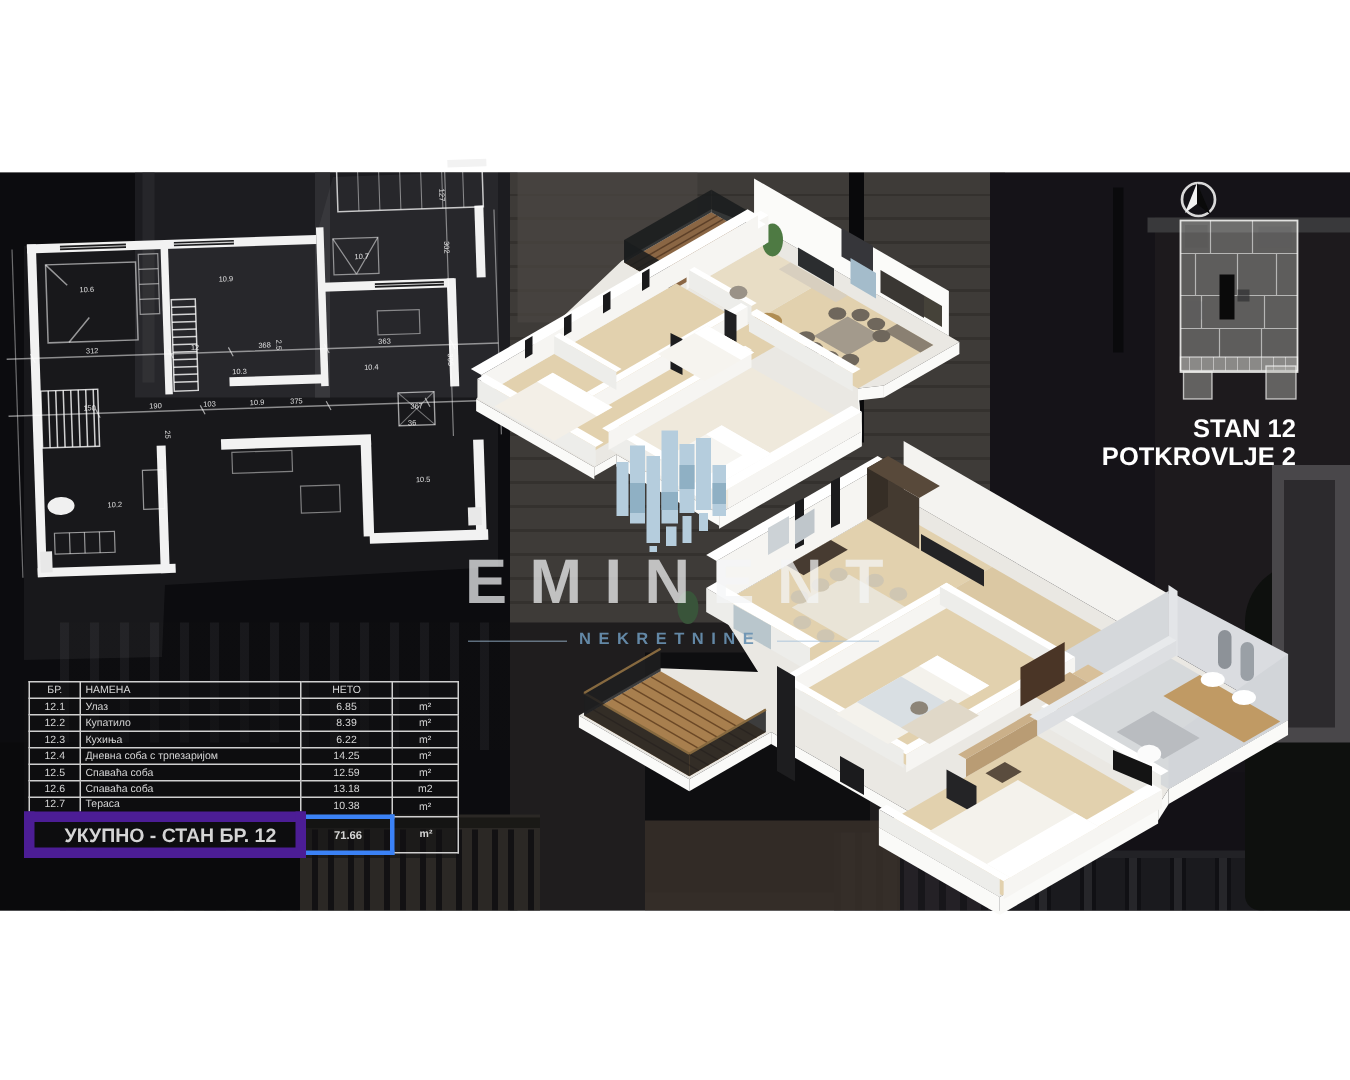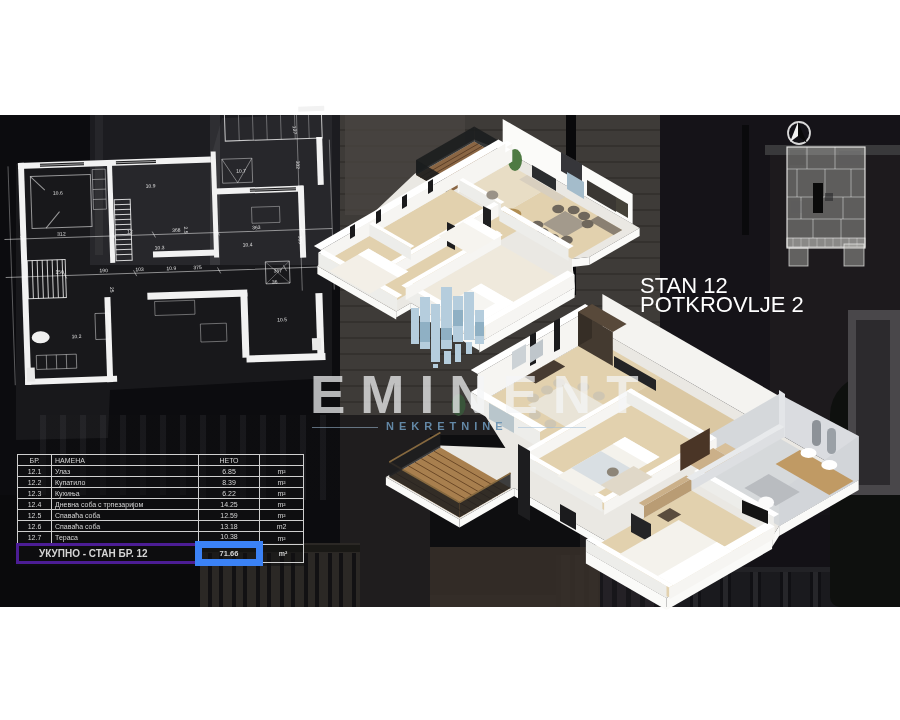--- a/index.html
+++ b/index.html
@@ -495,22 +495,22 @@
         </tr>
 
     <tr style="height:11px;">
           <td style="border:1px solid #cfcfcf;text-align:center;">12.7</td>
           <td style="border:1px solid #cfcfcf;padding-left:3px;">Тераса</td>
           <td style="border:1px solid #cfcfcf;text-align:center;">10.38</td>
           <td style="border:1px solid #cfcfcf;text-align:center;">m²</td>
         </tr>
 
     <tr style="height:13px;font-weight:bold;">
-          <td colspan="2" style="border:3px solid #4c1d95;padding-left:20px;font-size:10px;">УКУПНО - СТАН БР. 12</td>
-          <td style="border:7px solid #3b82f6;text-align:center;font-size:7.5px;">71.66</td>
+          <td colspan="2" style="border:7px solid #4c1d95;padding-left:20px;font-size:13px;">УКУПНО - СТАН БР. 12</td>
+          <td style="border:3px solid #3b82f6;text-align:center;font-size:7.5px;">71.66</td>
           <td style="border:1px solid #cfcfcf;text-align:center;">m²</td>
         </tr>
   </tbody>
     </table>
 
   <svg class="abs" style="left:408px;top:284px;" width="80" height="84" viewBox="0 0 80 84">
     <g fill="#b5cddd">
       <rect x="3" y="24" width="8" height="36"></rect>
       <rect x="12" y="13" width="10" height="52"></rect>
       <rect x="23" y="20" width="9" height="58"></rect>
@@ -524,21 +524,21 @@
       <rect x="25" y="80" width="5" height="4"></rect>
     </g>
     <g fill="#8fb0c4">
       <rect x="12" y="38" width="10" height="20"></rect>
       <rect x="45" y="26" width="10" height="16"></rect>
       <rect x="67" y="38" width="9" height="14"></rect>
       <rect x="33" y="44" width="11" height="12"></rect>
     </g>
   </svg>
 
-  <div class="abs" style="left:310px;top:364px;width:300px;color:rgba(244,245,247,.72);font-size:53px;font-weight:bold;letter-spacing:15px;font-family:'Liberation Sans',sans-serif;">EMINENT</div>
+  <div class="abs" style="left:310px;top:364px;width:300px;color:rgba(244,245,247,.72);font-size:42px;font-weight:bold;letter-spacing:15px;font-family:'Liberation Sans',sans-serif;">EMINENT</div>
 
   <div class="abs" style="left:386px;top:420px;color:rgba(105,145,178,.92);font-size:11px;font-weight:bold;letter-spacing:5px;">NEKRETNINE</div>
 
   <div class="abs" style="left:312px;top:427px;width:66px;height:1px;background:rgba(160,190,215,.55);"></div>
   <div class="abs" style="left:518px;top:427px;width:68px;height:1px;background:rgba(160,190,215,.55);"></div>
 
   <svg class="abs" style="left:786px;top:120px;" width="28" height="28" viewBox="0 0 28 28">
     <circle cx="13" cy="13" r="11" fill="rgba(16,16,18,.25)" stroke="#d9d9d9" stroke-width="1.8"></circle>
     <path d="M12 2 L21 23 L12 16 Z" fill="#0a0a0a"></path>
     <path d="M12 2 L4 22 L12 16 Z" fill="#f2f2f2"></path>
@@ -559,14 +559,14 @@
     <rect x="28" y="38" width="10" height="30" fill="#0a0a0a"></rect>
     <rect x="40" y="48" width="8" height="8" fill="rgba(40,40,42,.6)"></rect>
 
     <rect x="2" y="93" width="78" height="9" fill="rgba(205,205,200,.40)" stroke="rgba(250,250,248,.7)" stroke-width="0.8"></rect>
     <path d="M8 93 v9 M16 93 v9 M24 93 v9 M32 93 v9 M40 93 v9 M48 93 v9 M56 93 v9 M64 93 v9 M72 93 v9" stroke="rgba(255,255,255,.45)" stroke-width="0.7"></path>
 
     <rect x="4" y="103" width="19" height="18" fill="rgba(185,185,180,.45)" stroke="rgba(250,250,248,.7)" stroke-width="0.9"></rect>
     <rect x="59" y="99" width="20" height="22" fill="rgba(185,185,180,.45)" stroke="rgba(250,250,248,.7)" stroke-width="0.9"></rect>
   </svg>
 
-  <div class="abs" style="left:640px;top:276px;width:224px;color:#fff;font-weight:normal;font-size:22px;line-height:19px;">STAN 12<br>POTKROVLJE 2</div>
+  <div class="abs" style="left:640px;top:276px;width:224px;text-align:right;color:#fff;font-weight:bold;font-size:17px;line-height:19px;">STAN 12<br>POTKROVLJE 2</div>
 </div>
 
 </body></html>

